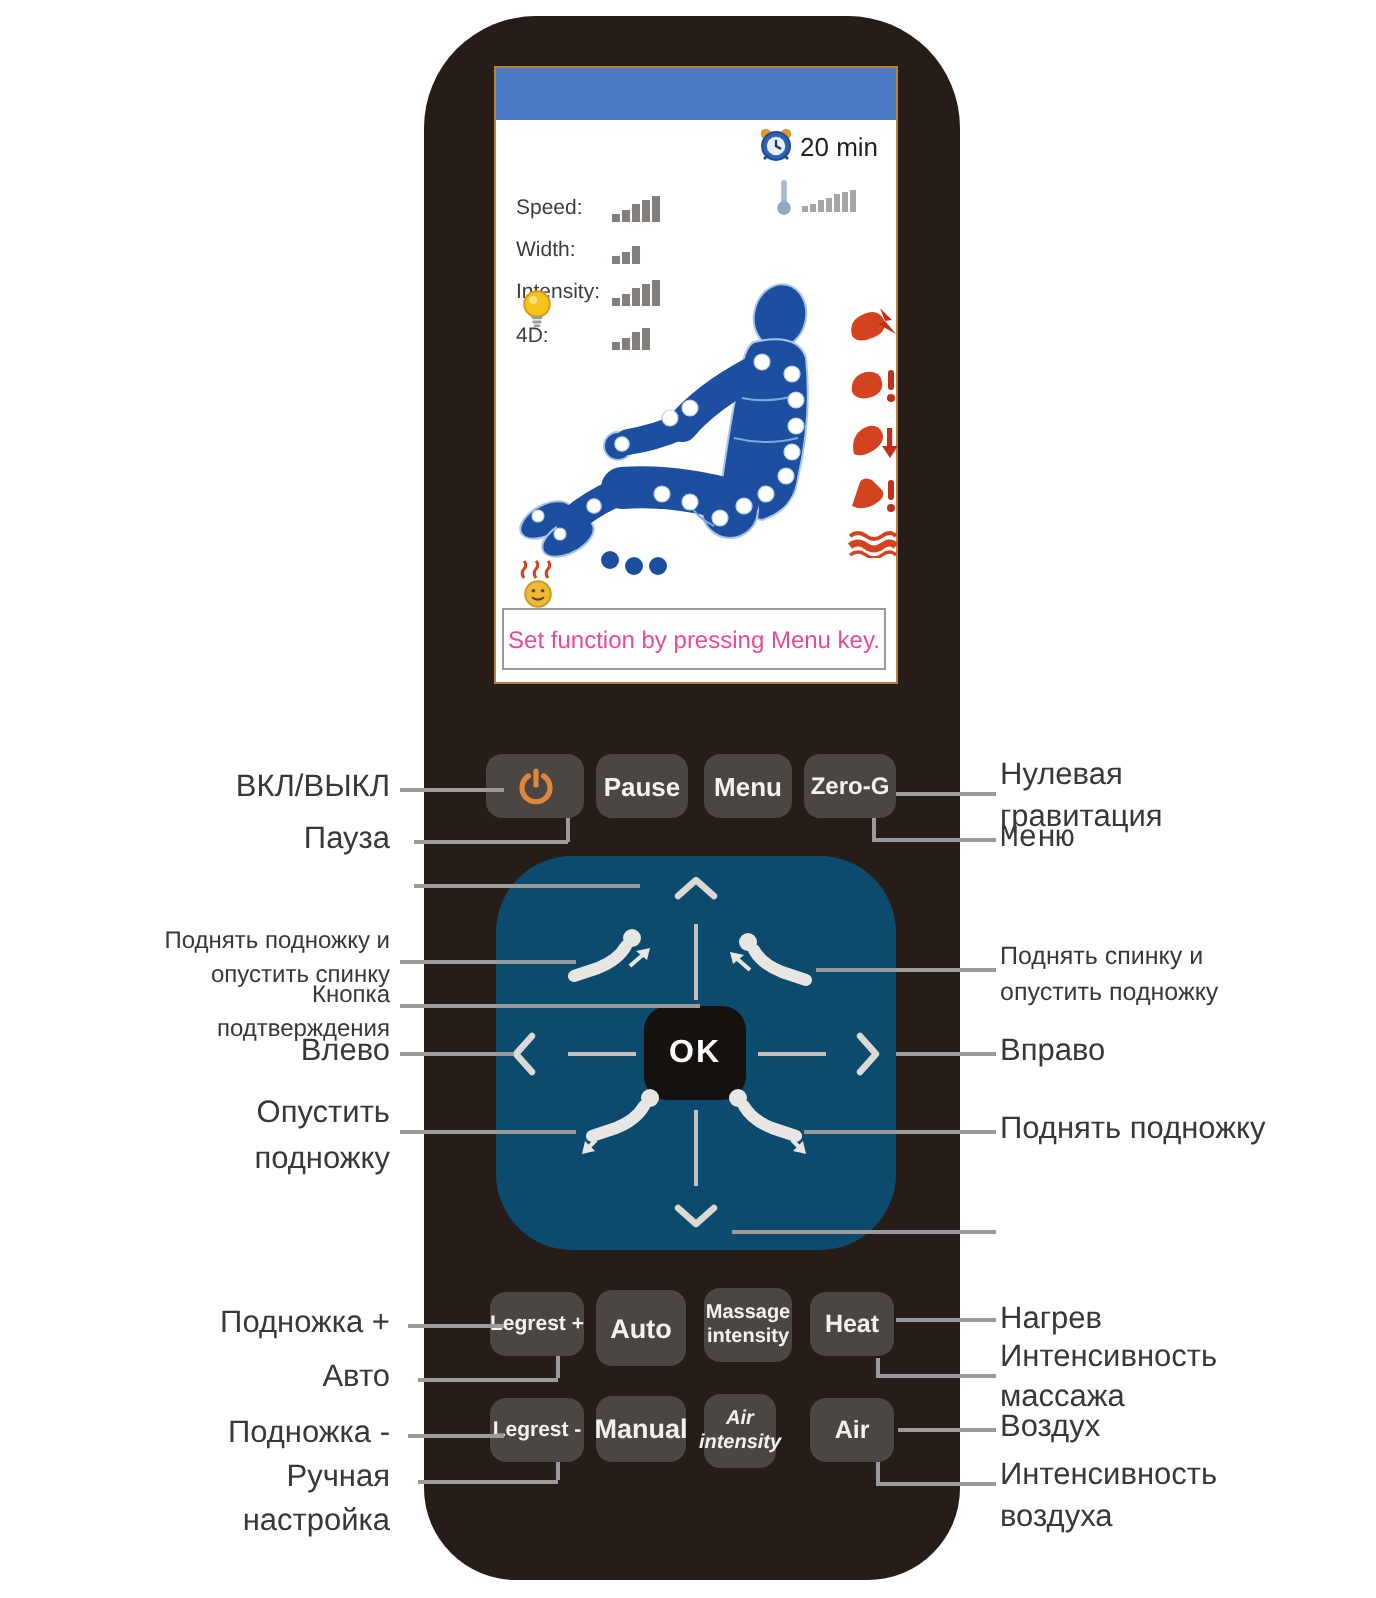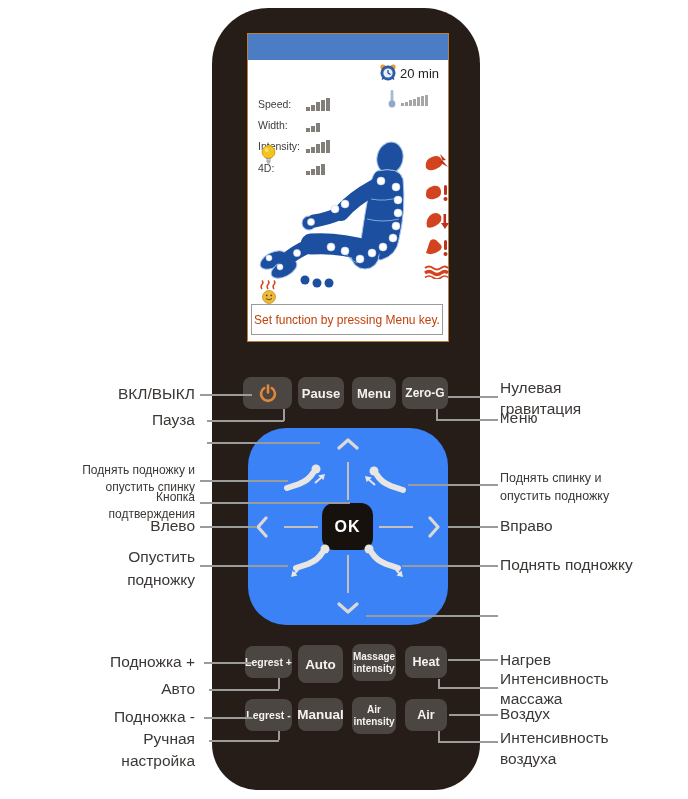--- a/index.html
+++ b/index.html
@@ -14,42 +14,42 @@
   .screen{position:absolute;left:247px;top:33px;width:200px;height:307px;
           background:#fff;border:1px solid #b9803c;z-index:2;}
   .screen-header{position:absolute;left:0;top:0;width:100%;height:26px;background:#4b7cc4;}
   .status-row{position:absolute;left:10px;display:flex;align-items:flex-end;height:15px;}
   .status-label{font-size:10.5px;color:#3c3c3c;width:48px;line-height:14px;}
   .bars{display:flex;align-items:flex-end;gap:1.5px;}
   .bars i{width:3.5px;background:#827e79;display:block;}
   .bars.small i{width:2.5px;background:#a6a6a6;}
   .timer{position:absolute;left:152px;top:32px;font-size:13px;color:#222;}
   .msgbox{position:absolute;left:3px;top:270px;width:190px;height:29px;border:1px solid #9a9a9a;
-          display:flex;align-items:center;justify-content:center;font-size:12px;color:#c2410c;}
+          display:flex;align-items:center;justify-content:center;font-size:12px;color:#ec4899;}
   .modeicons{position:absolute;left:176px;width:26px;z-index:3;}
 
   
   .btn{position:absolute;background:#4c4643;border-radius:8px;color:#f4f2ef;font-weight:bold;
        display:flex;align-items:center;justify-content:center;z-index:2;text-align:center;cursor:pointer;}
   .btn-power{left:243px;top:377px;width:49px;height:32px;}
   .btn-pause{left:298px;top:377px;width:46px;height:32px;font-size:13px;}
   .btn-menu{left:352px;top:377px;width:44px;height:32px;font-size:13px;}
   .btn-zerog{left:402px;top:377px;width:46px;height:32px;font-size:12px;}
   .btn-legrestp{left:245px;top:646px;width:47px;height:32px;font-size:10.5px;}
   .btn-auto{left:298px;top:645px;width:45px;height:38px;font-size:13.5px;}
   .btn-massint{left:352px;top:644px;width:44px;height:37px;font-size:10px;line-height:1.15;}
   .btn-heat{left:405px;top:646px;width:42px;height:32px;font-size:12.5px;}
   .btn-legrestm{left:245px;top:699px;width:47px;height:32px;font-size:10.5px;}
   .btn-manual{left:298px;top:698px;width:45px;height:33px;font-size:13.5px;}
-  .btn-airint{left:352px;top:697px;width:44px;height:37px;font-size:10px;line-height:1.15;}
+  .btn-airint{left:352px;top:697px;width:36px;height:37px;font-size:10px;line-height:1.15;font-style:italic;}
   .btn-air{left:405px;top:699px;width:42px;height:32px;font-size:12.5px;}
 
   
   .pad{position:absolute;left:248px;top:428px;width:200px;height:197px;
-       background:#3b82f6;border-radius:38px;z-index:2;}
+       background:#0c4a6e;border-radius:38px;z-index:2;}
   .ok{position:absolute;left:74px;top:75px;width:51px;height:47px;background:#17110e;
       border-radius:12px;color:#fff;font-weight:bold;font-size:16px;letter-spacing:1px;
       display:flex;align-items:center;justify-content:center;cursor:pointer;}
   .cross{position:absolute;background:#c4c1bd;}
   .cv1{left:99px;top:34px;width:1.5px;height:38px;}
   .cv2{left:99px;top:127px;width:1.5px;height:38px;}
   .ch1{left:36px;top:98px;width:34px;height:1.5px;}
   .ch2{left:131px;top:98px;width:34px;height:1.5px;}
   .chev{position:absolute;cursor:pointer;}
   .recline{position:absolute;cursor:pointer;}

